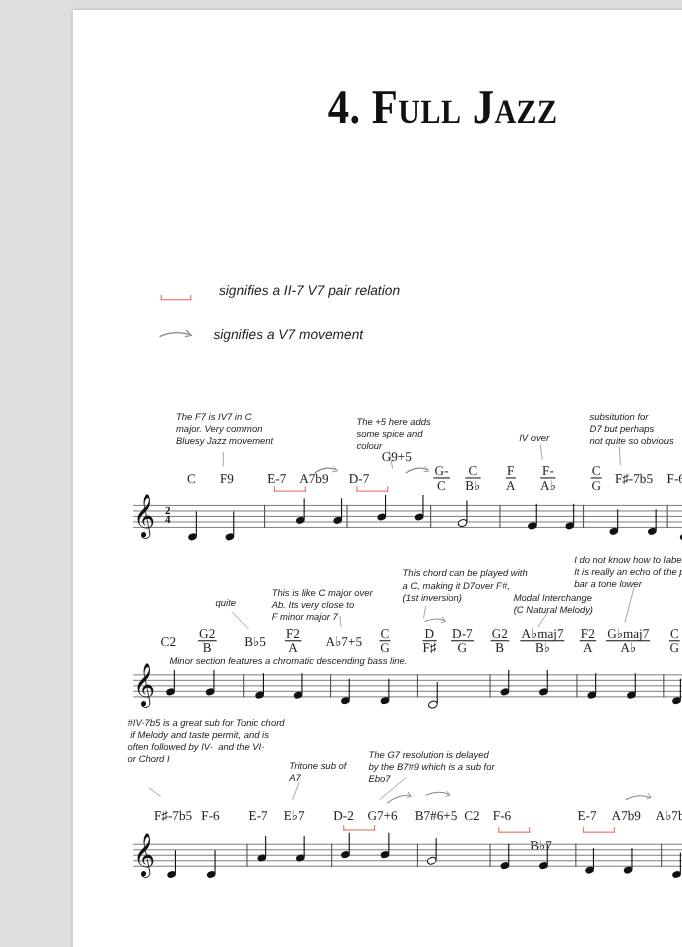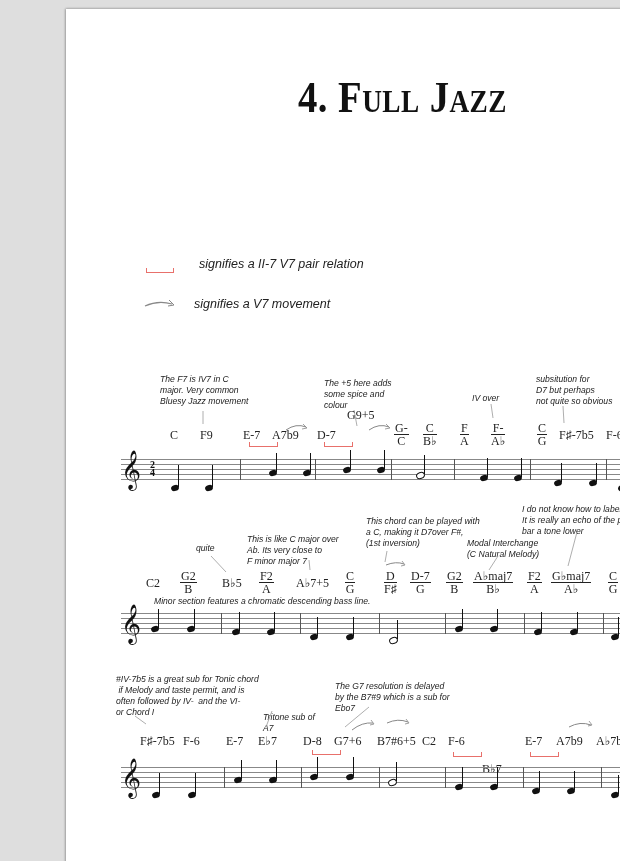--- a/index.html
+++ b/index.html
@@ -263,25 +263,25 @@
     <div class="note" style="left:413px;top:16px;"></div>
       <div class="stem" style="left:420px;top:-1px;height:19px;"></div>
     <div class="note" style="left:449px;top:16px;"></div>
       <div class="stem" style="left:456px;top:-1px;height:19px;"></div>
     <div class="note" style="left:490px;top:21px;"></div>
       <div class="stem" style="left:497px;top:4px;height:19px;"></div>
   </div>
 </div>
 
 <div>
-  <div class="abs ann" style="left:116px;top:674px;">#IV-7b5 is a great sub for Tonic chord
+  <div class="abs ann" style="left:116px;top:652px;">#IV-7b5 is a great sub for Tonic chord
  if Melody and taste permit, and is
 often followed by IV-  and the VI-
 or Chord I</div>
-  <div class="abs ann" style="left:263px;top:712px;">Tritone sub of
+  <div class="abs ann" style="left:263px;top:691px;">Tritone sub of
 A7</div>
   <div class="abs ann" style="left:335px;top:681px;">The G7 resolution is delayed
 by the B7#9 which is a sub for
 Ebo7</div>
 
   <svg style="left:0;top:0;" width="620" height="861">
     <line x1="135" y1="716" x2="146" y2="724" stroke="#999" stroke-width="0.8"></line>
     <line x1="272" y1="711" x2="266" y2="727" stroke="#999" stroke-width="0.8"></line>
     <line x1="369" y1="707" x2="345" y2="727" stroke="#999" stroke-width="0.8"></line>
     <path d="M352 730 Q362 722 373 723" stroke="#888" stroke-width="1" fill="none"></path>
@@ -289,21 +289,21 @@
     <path d="M387 723 Q398 718 408 722" stroke="#888" stroke-width="1" fill="none"></path>
     <path d="M406 719 L409 723 L405 724" stroke="#888" stroke-width="0.8" fill="none"></path>
     <path d="M569 727 Q580 721 591 725" stroke="#888" stroke-width="1" fill="none"></path>
     <path d="M589 721 L592 725 L588 726" stroke="#888" stroke-width="0.8" fill="none"></path>
   </svg>
 
   <div class="chord" style="left:140px;top:734px;">F♯-7b5</div>
   <div class="chord" style="left:183px;top:734px;">F-6</div>
   <div class="chord" style="left:226px;top:734px;">E-7</div>
   <div class="chord" style="left:258px;top:734px;">E♭7</div>
-  <div class="chord" style="left:303px;top:734px;">D-8</div>
+  <div class="chord" style="left:303px;top:734px;">D-2</div>
   <div class="chord" style="left:334px;top:734px;">G7+6</div>
   <div class="chord" style="left:377px;top:734px;">B7#6+5</div>
   <div class="chord" style="left:422px;top:734px;">C2</div>
   <div class="chord" style="left:448px;top:734px;">F-6</div>
   <div class="chord" style="left:482px;top:762px;">B♭7</div>
   <div class="chord" style="left:525px;top:734px;">E-7</div>
   <div class="chord" style="left:556px;top:734px;">A7b9</div>
   <div class="chord" style="left:596px;top:734px;">A♭7b</div>
 
   <div class="bracket" style="left:312px;top:750px;width:27px;"></div>

